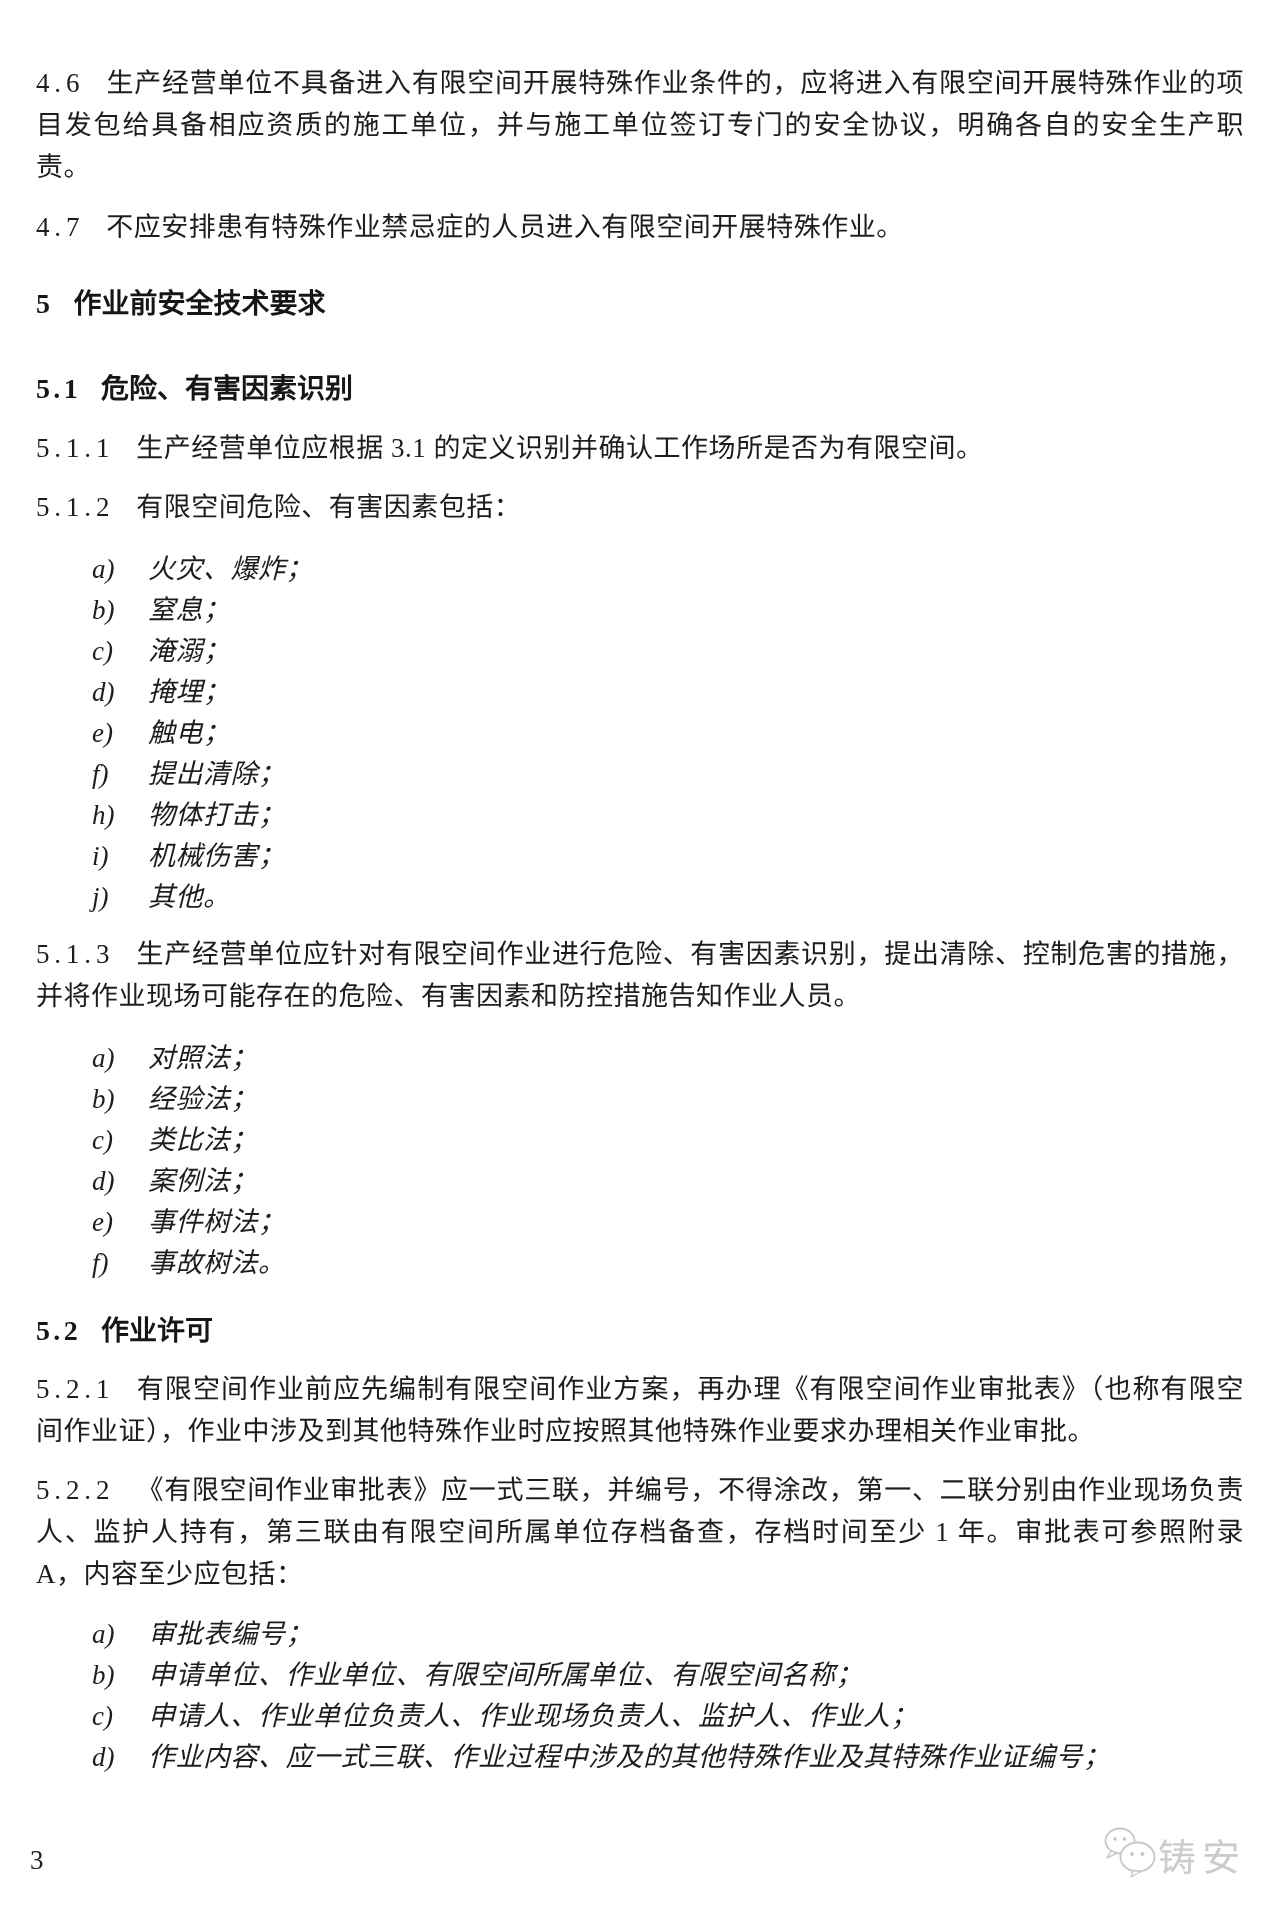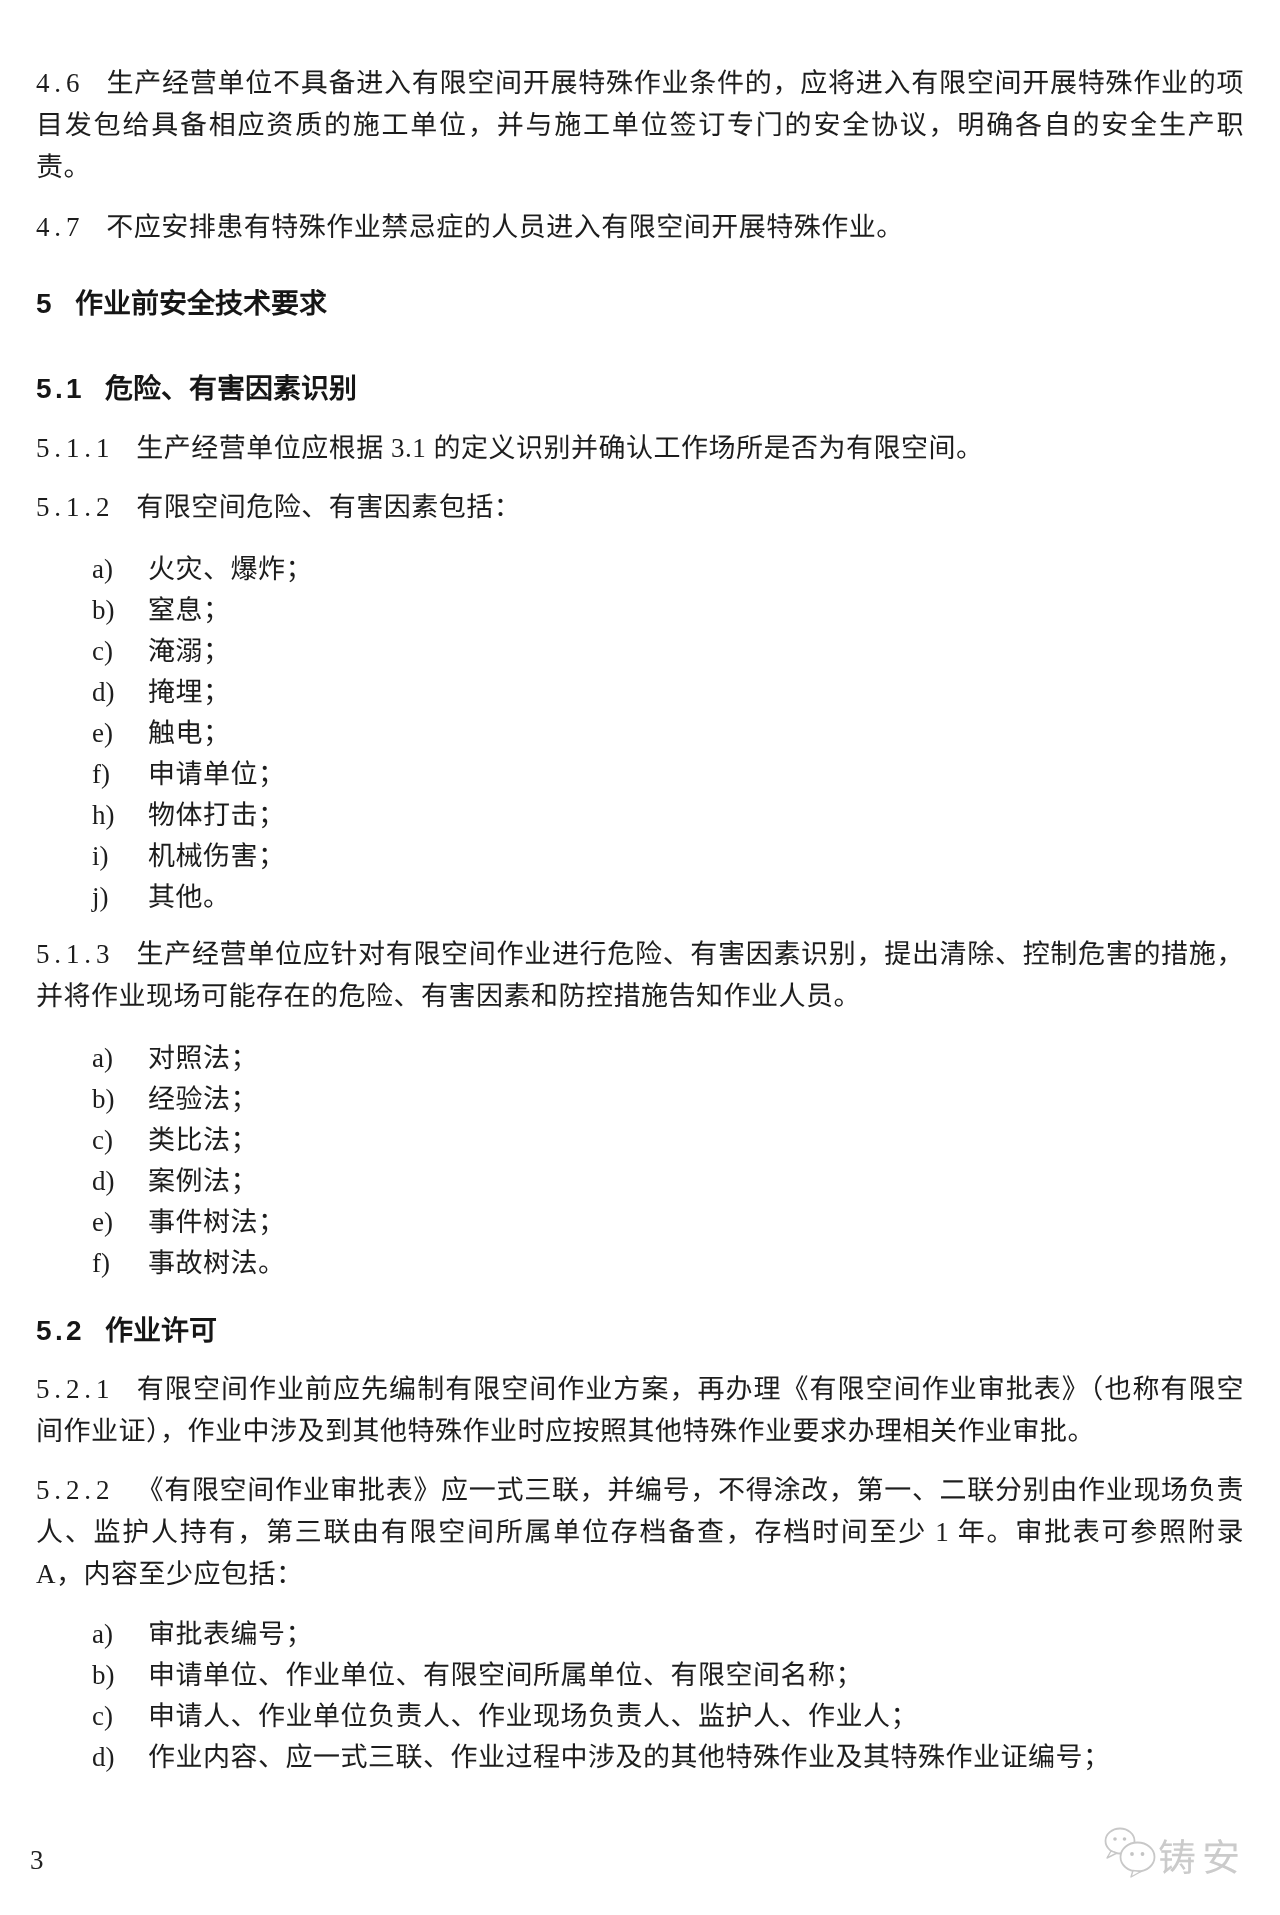--- a/index.html
+++ b/index.html
@@ -24,36 +24,37 @@
     text-justify: inter-character;
     letter-spacing: 0.5px;
   }
   .num {
     letter-spacing: 0.18em;
     margin-right: 22px;
     white-space: nowrap;
   }
   h2.h {
     margin: 0;
-    font-family: Liberation Sans, sans-serif;
+    font-family: Liberation Serif, serif;
     font-weight: bold;
     font-size: 28px;
     line-height: 42px;
     color: #161616;
   }
   h2.h .num { margin-right: 20px; letter-spacing: 0.12em; }
   ul.ltr {
     margin: 0;
     padding: 0 0 0 56px;
     list-style: none;
   }
   ul.ltr li {
     font-size: 27px;
     line-height: 41px;
     letter-spacing: 0.5px;
+    font-style: italic;
   }
   .mark {
     display: inline-block;
     width: 56px;
     letter-spacing: 0;
   }
   
   #p47  { margin-top: 18px; }
   #h5   { margin-top: 35px; }
   #h51  { margin-top: 43px; }
@@ -105,21 +106,21 @@
   <p class="clause" id="p511"><span class="num">5.1.1</span><span class="txt">生产经营单位应根据 3.1 的定义识别并确认工作场所是否为有限空间。</span></p>
 
   <p class="clause" id="p512"><span class="num">5.1.2</span><span class="txt">有限空间危险、有害因素包括：</span></p>
 
   <ul class="ltr" id="ul1">
     <li><span class="mark">a)</span><span>火灾、爆炸；</span></li>
     <li><span class="mark">b)</span><span>窒息；</span></li>
     <li><span class="mark">c)</span><span>淹溺；</span></li>
     <li><span class="mark">d)</span><span>掩埋；</span></li>
     <li><span class="mark">e)</span><span>触电；</span></li>
-    <li><span class="mark">f)</span><span>申请单位；</span></li>
+    <li><span class="mark">f)</span><span>提出清除；</span></li>
     <li><span class="mark">h)</span><span>物体打击；</span></li>
     <li><span class="mark">i)</span><span>机械伤害；</span></li>
     <li><span class="mark">j)</span><span>其他。</span></li>
   </ul>
 
   <p class="clause" id="p513"><span class="num">5.1.3</span><span class="txt">生产经营单位应针对有限空间作业进行危险、有害因素识别，提出清除、控制危害的措施，并将作业现场可能存在的危险、有害因素和防控措施告知作业人员。</span></p>
 
 
   <ul class="ltr" id="ul2">
     <li><span class="mark">a)</span><span>对照法；</span></li>

